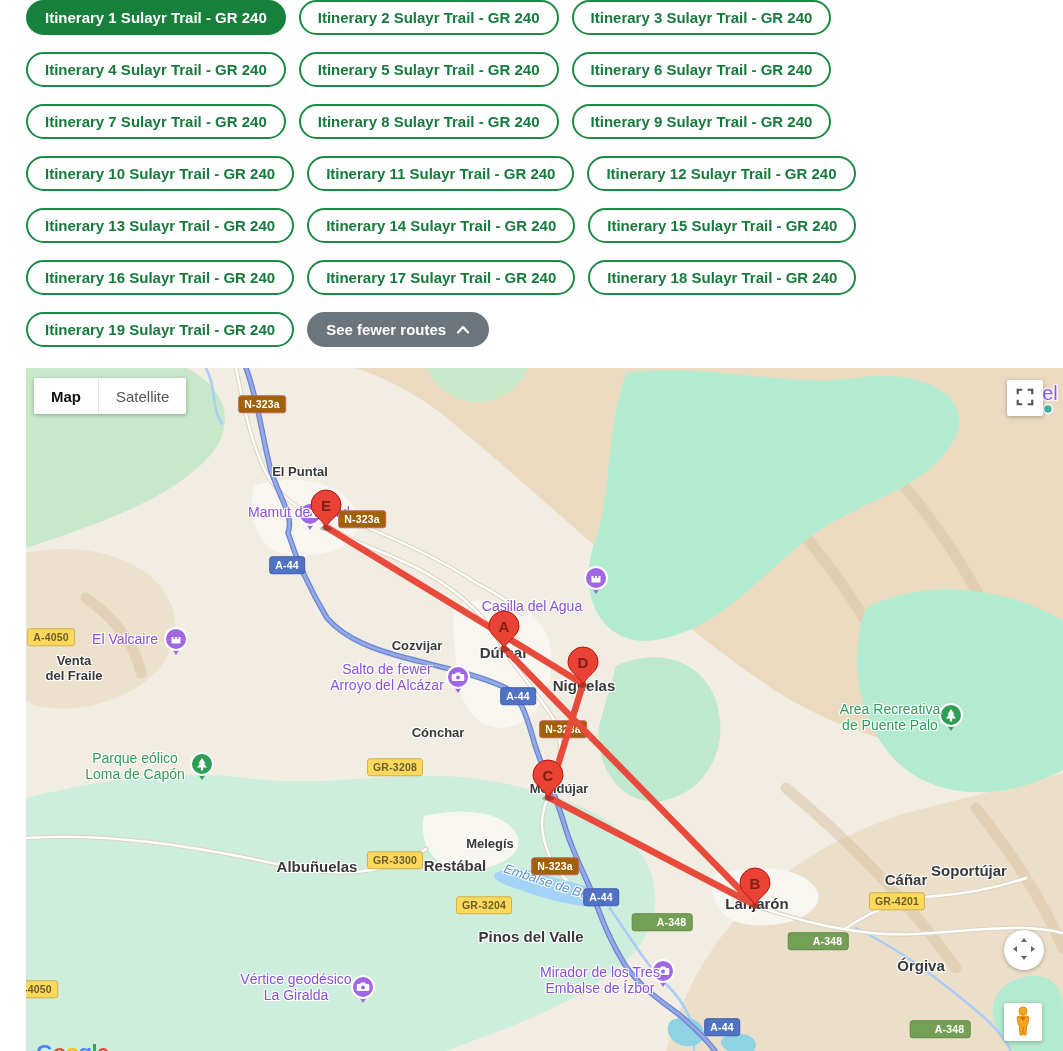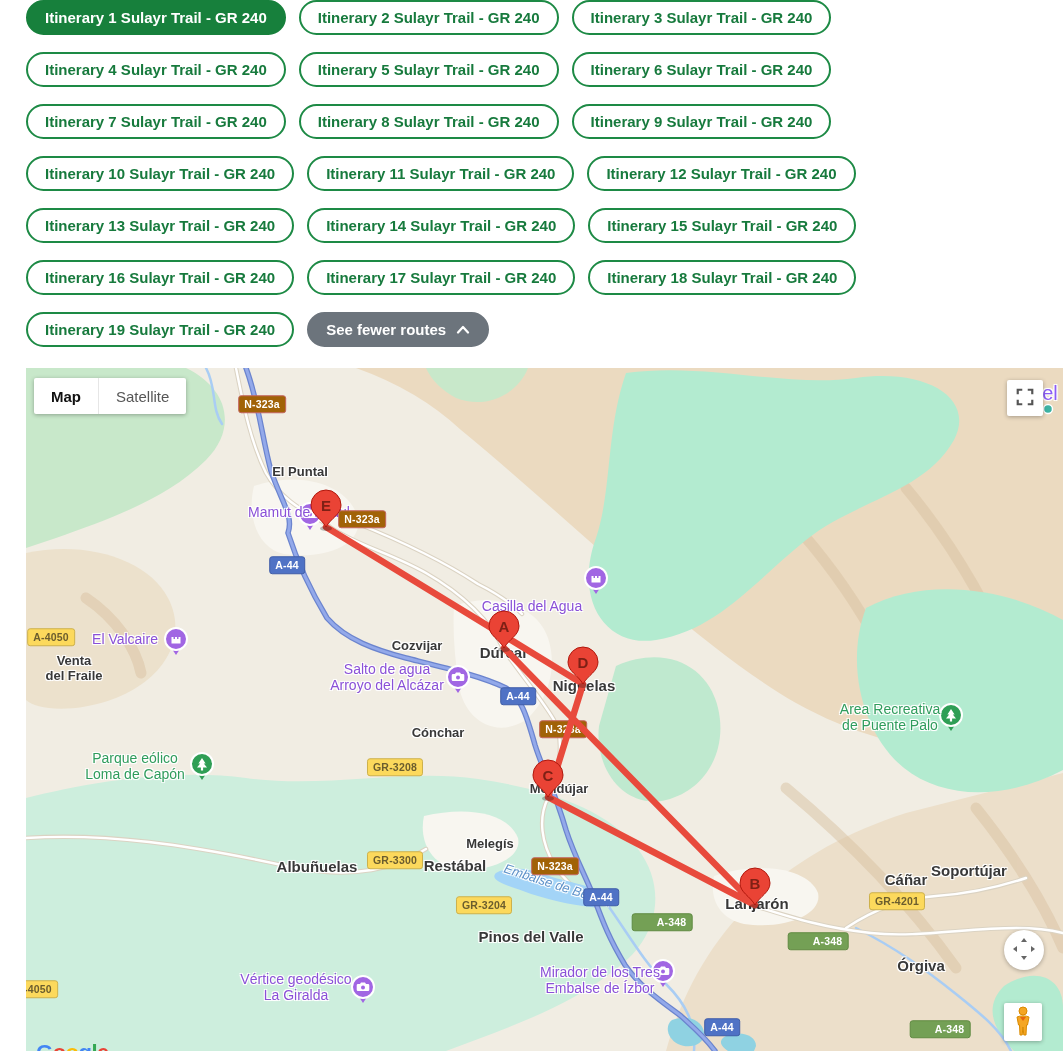--- a/index.html
+++ b/index.html
@@ -222,21 +222,21 @@
       <div class="map-label" style="left: 391px; top: 278px;">
         <div>Cozvijar</div>
       </div>
       <div class="map-label town-lg" style="left: 477px; top: 285px;">
         <div>Dúrcal</div>
       </div>
       <div class="map-label town-lg" style="left: 558px; top: 318px;">
         <div>Nigüelas</div>
       </div>
       <div class="map-label poi-purple" style="left: 361px; top: 310px;">
-        <div>Salto de agua</div>
+        <div>Salto de fewer</div>
         <div>Arroyo del Alcázar</div>
       </div>
       <div class="map-label" style="left: 412px; top: 365px;">
         <div>Cónchar</div>
       </div>
       <div class="map-label" style="left: 48px; top: 301px;">
         <div>Venta</div>
         <div>del Fraile</div>
       </div>
       <div class="map-label poi-purple" style="left: 99px; top: 272px;">

